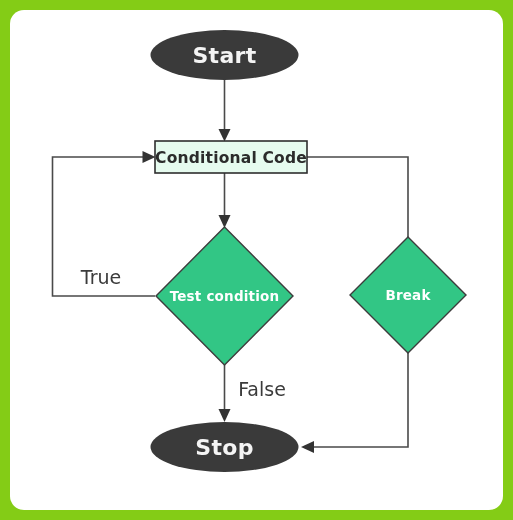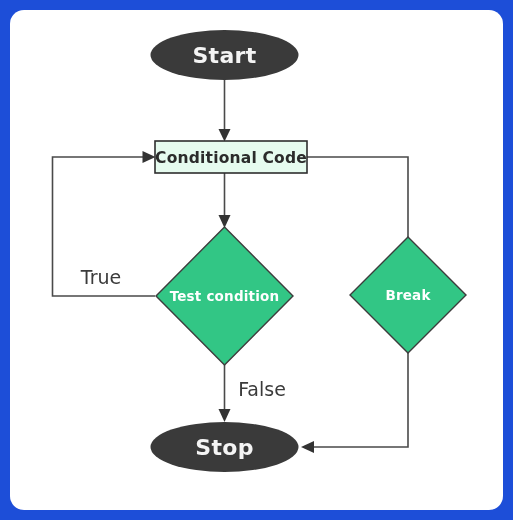--- a/index.html
+++ b/index.html
@@ -9,21 +9,21 @@
   }
   body {
     width: 513px;
     height: 520px;
     font-family: "DejaVu Sans", sans-serif;
   }
   #canvas {
     position: relative;
     width: 513px;
     height: 520px;
-    background: #1d4ed8;
+    background: #84cc16;
     overflow: hidden;
   }
   #inner-panel {
     position: absolute;
     left: 10px;
     top: 10px;
     width: 493px;
     height: 500px;
     background: #ffffff;
     border-radius: 14px;

